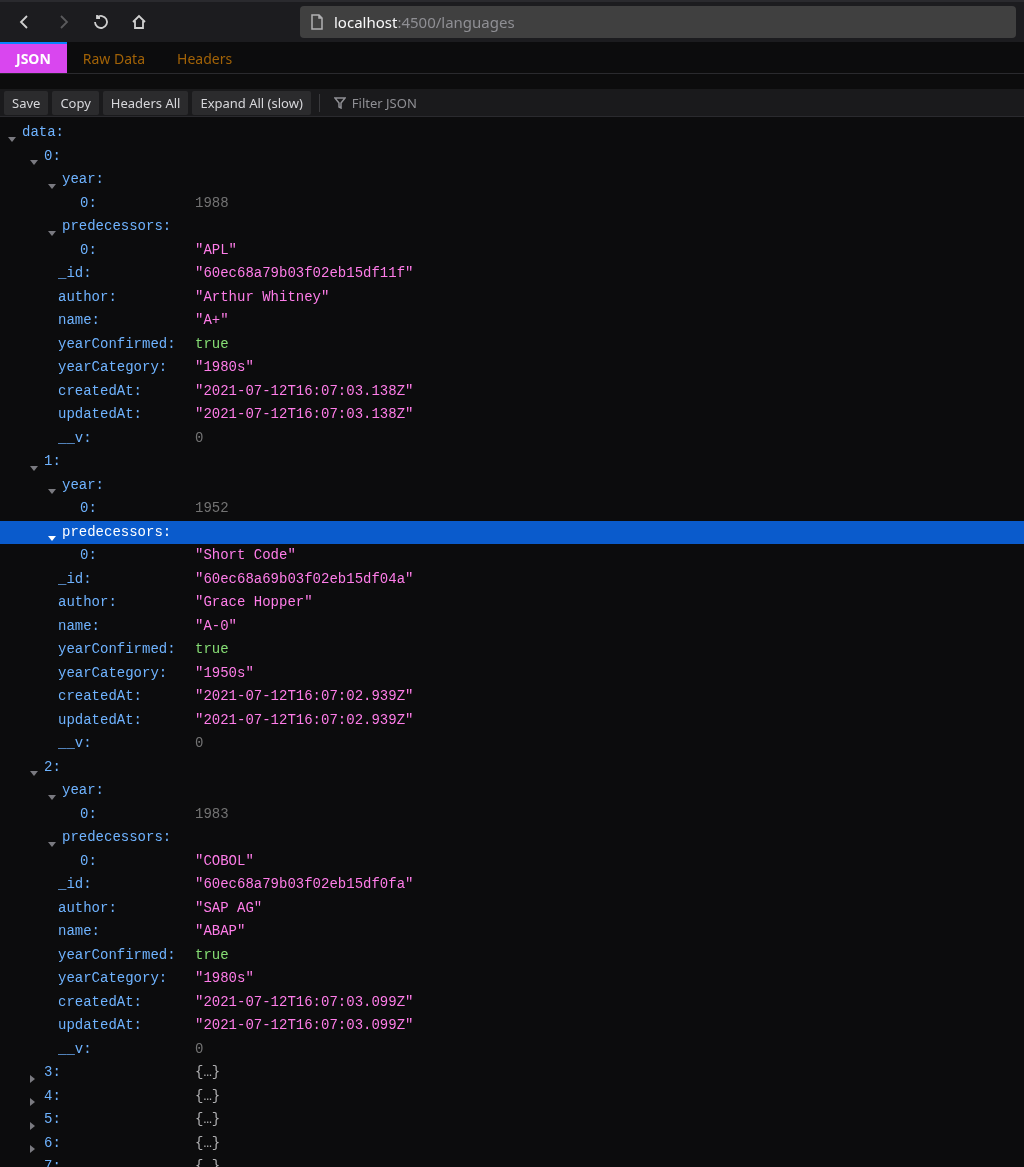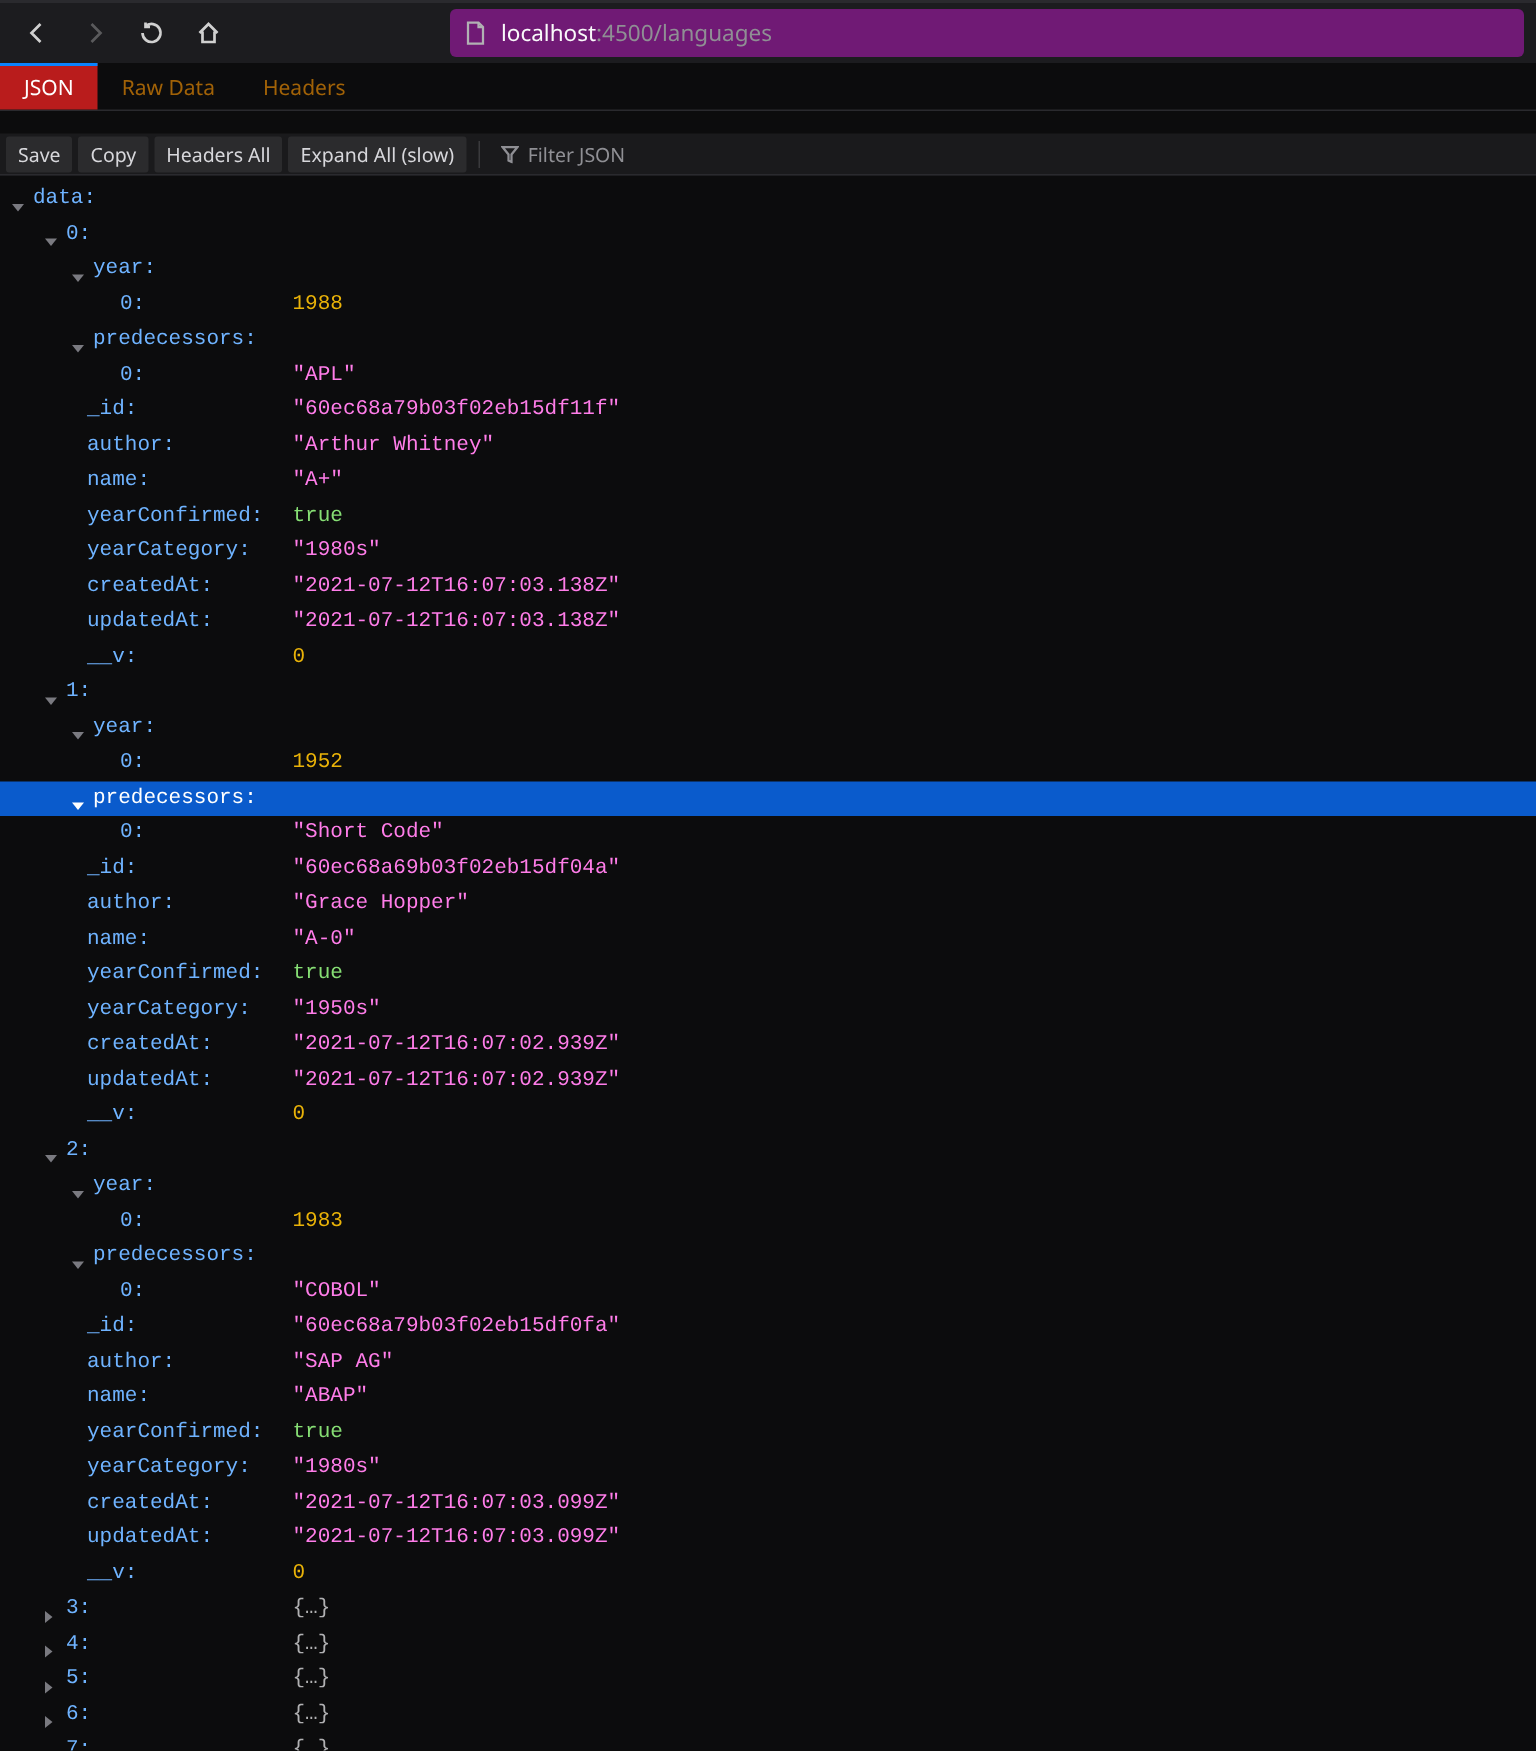--- a/index.html
+++ b/index.html
@@ -29,21 +29,21 @@
     color: #d0d0d0;
     border-radius: 4px;
     font-family: system-ui, sans-serif;
   }
   .nav-btn.disabled { color: #5a5a5c; }
   .nav-btn svg { width: 16px; height: 16px; stroke: currentColor; fill: none; stroke-width: 1.8; }
 
   .url-bar {
     flex: 1;
     height: 32px;
-    background: #701a75;
+    background: #404040;
     border-radius: 4px;
     margin-left: 140px;
     display: flex;
     align-items: center;
     padding: 0 10px;
     gap: 10px;
     font-family: system-ui, -apple-system, sans-serif;
     font-size: 15px;
     color: #f9f9fa;
   }
@@ -62,24 +62,24 @@
     font-size: 14px;
     border-bottom: 1px solid #2a2a2e;
   }
   .tab {
     padding: 0 16px;
     display: flex; align-items: center;
     color: #a16207;
     border-top: 2px solid transparent;
   }
   .tab.active {
-    background: #b91c1c;
+    background: #d946ef;
     border-top-color: #0a84ff;
     color: #fff;
-    font-weight: 400;
+    font-weight: 700;
     text-align: right;
   }
 
   
   .toolbar {
     height: 28px;
     background: #1a1a1c;
     border-bottom: 1px solid #2a2a2e;
     display: flex;
     align-items: center;
@@ -146,21 +146,21 @@
   .twisty.closed::before {
     border-width: 4px 0 4px 5px;
     border-color: transparent transparent transparent #7a7a80;
   }
   .row.selected .twisty.open::before {
     border-top-color: #ffffff;
   }
   .key { color: #6fb3ff; font-family: Liberation Mono, monospace; }
   .row.selected .key { color: #ffffff; font-weight: 500; }
   .vstr { color: #ff7de9; }
-  .vnum { color: #eab308; }
+  .vnum { color: #737373; }
   .vbool { color: #86de74; }
   .vobj { color: #b1b1b3; }
 
   
   .ind1 { padding-left: 8px; }
   .ind2 { padding-left: 30px; }
   .ind3 { padding-left: 48px; }
   .ind4 { padding-left: 58px; }
   .ind4b { padding-left: 66px; }
 </style>

